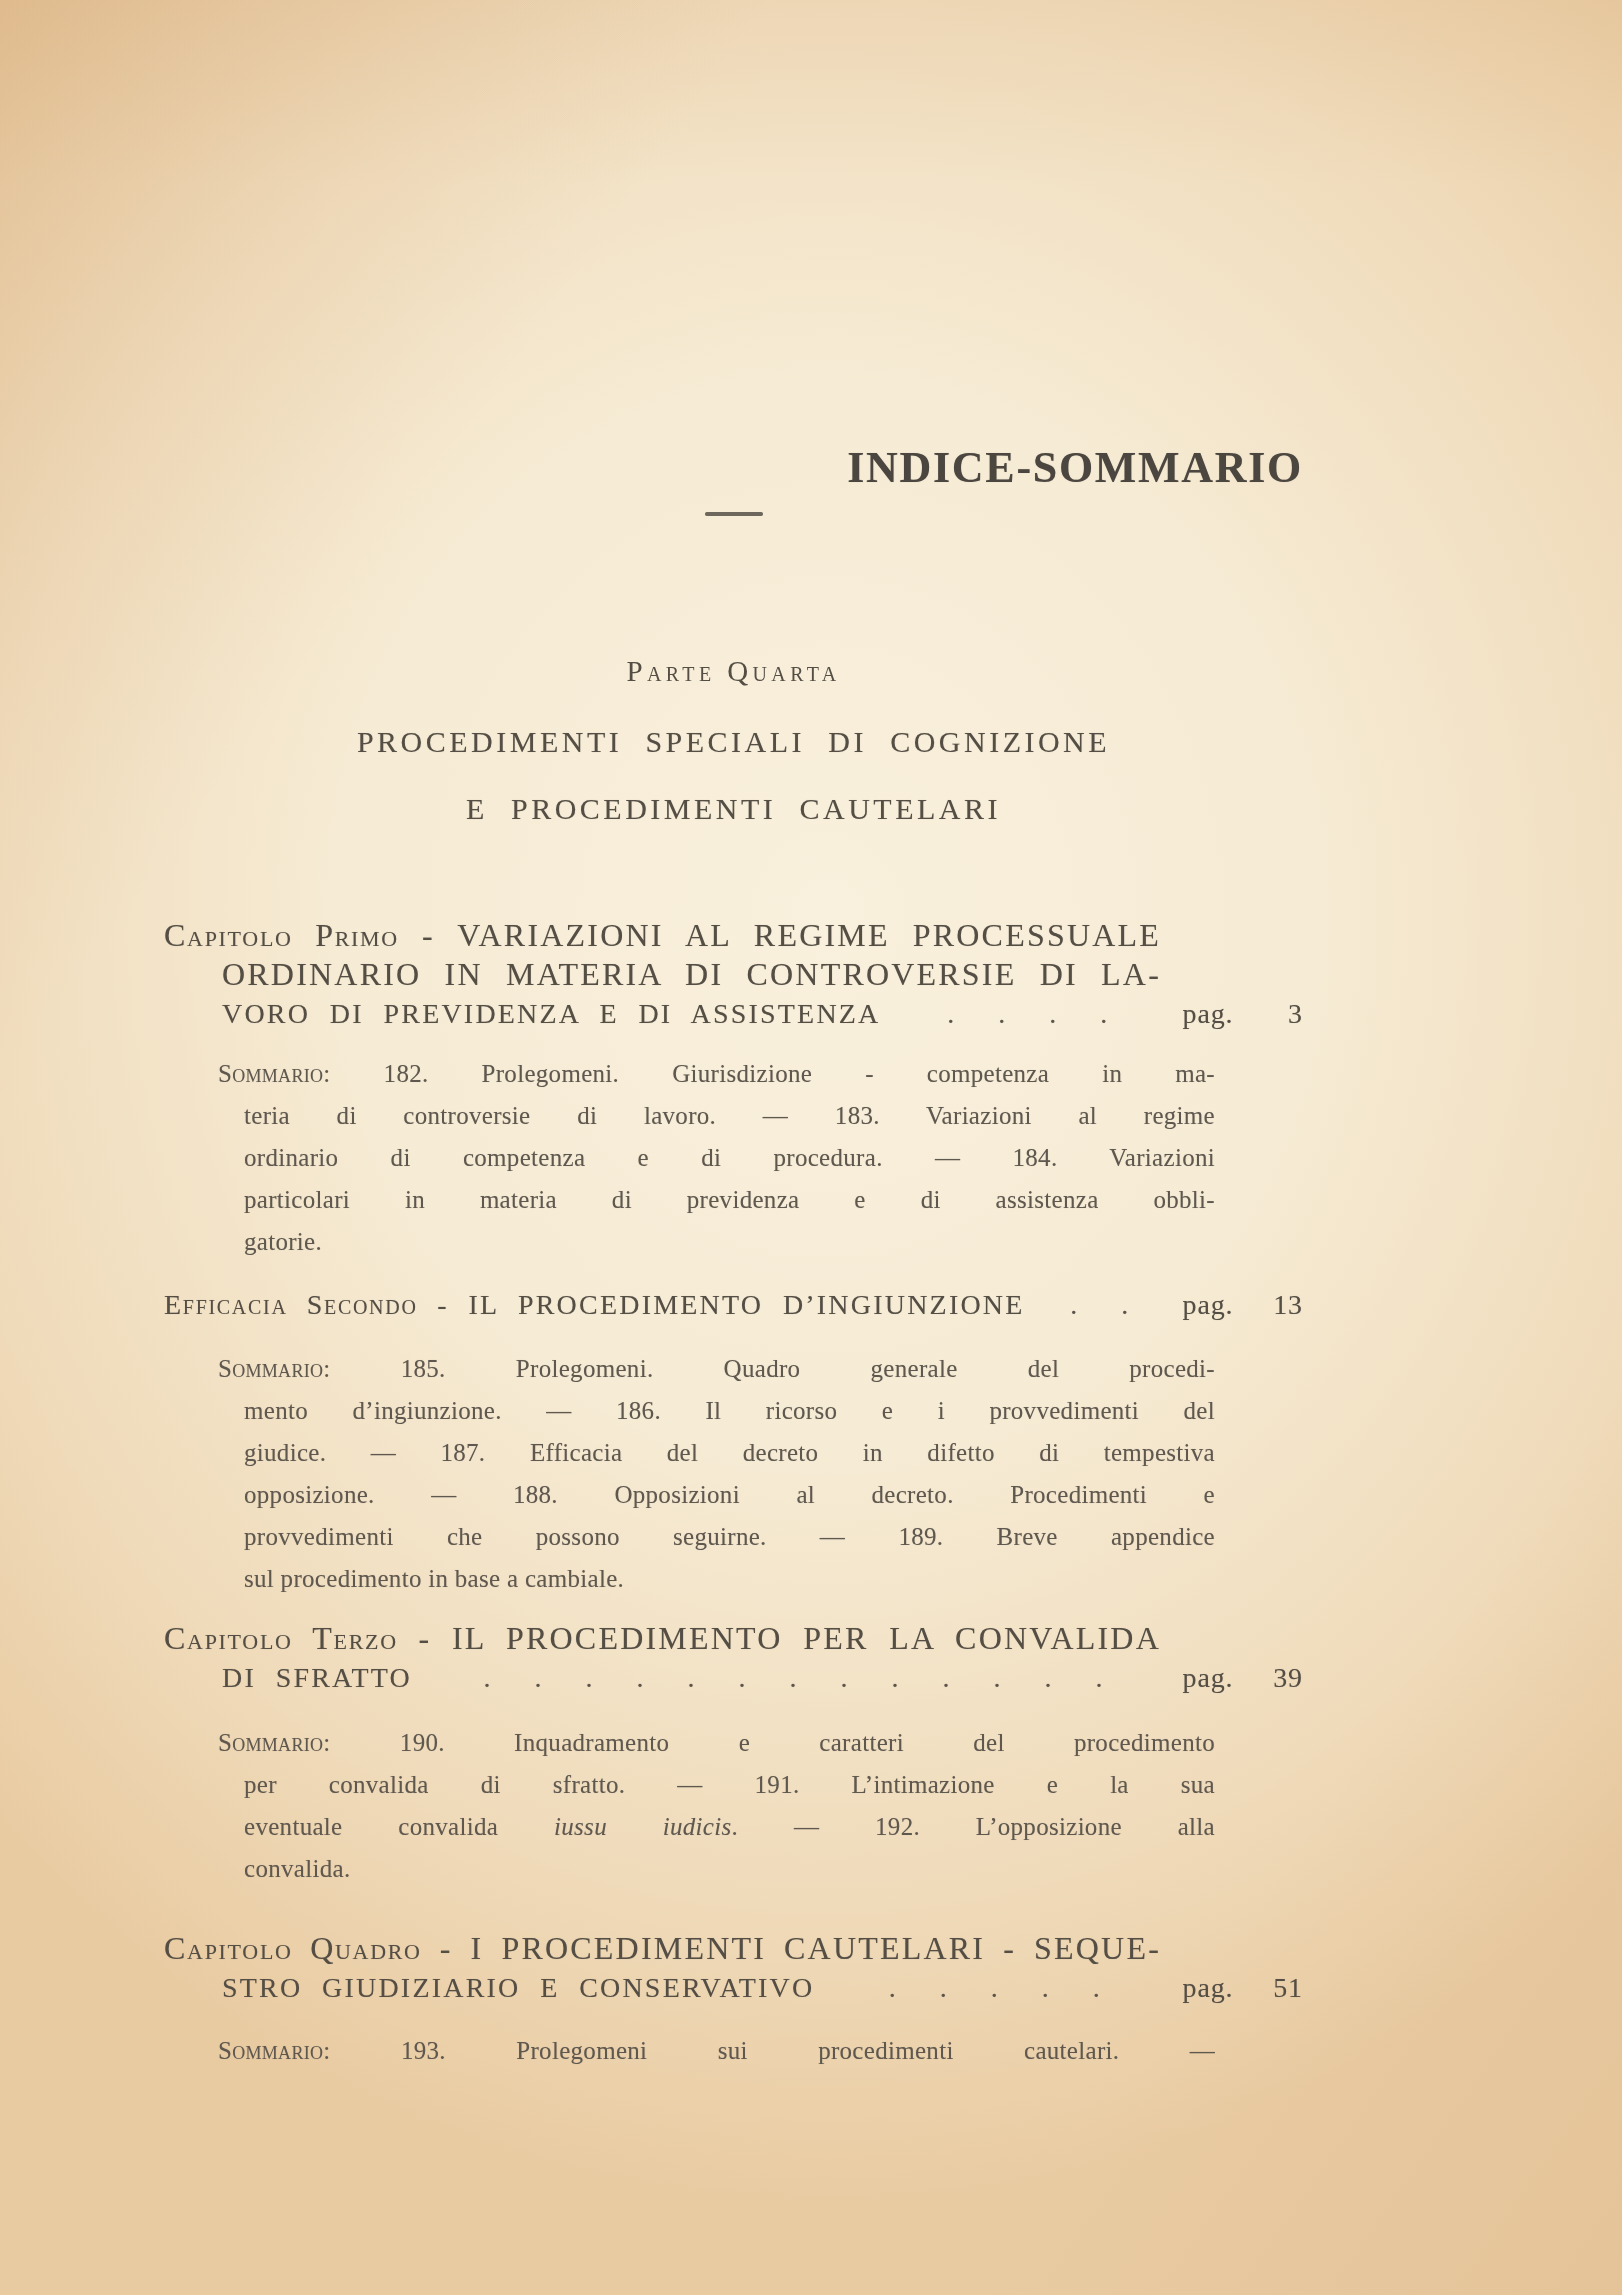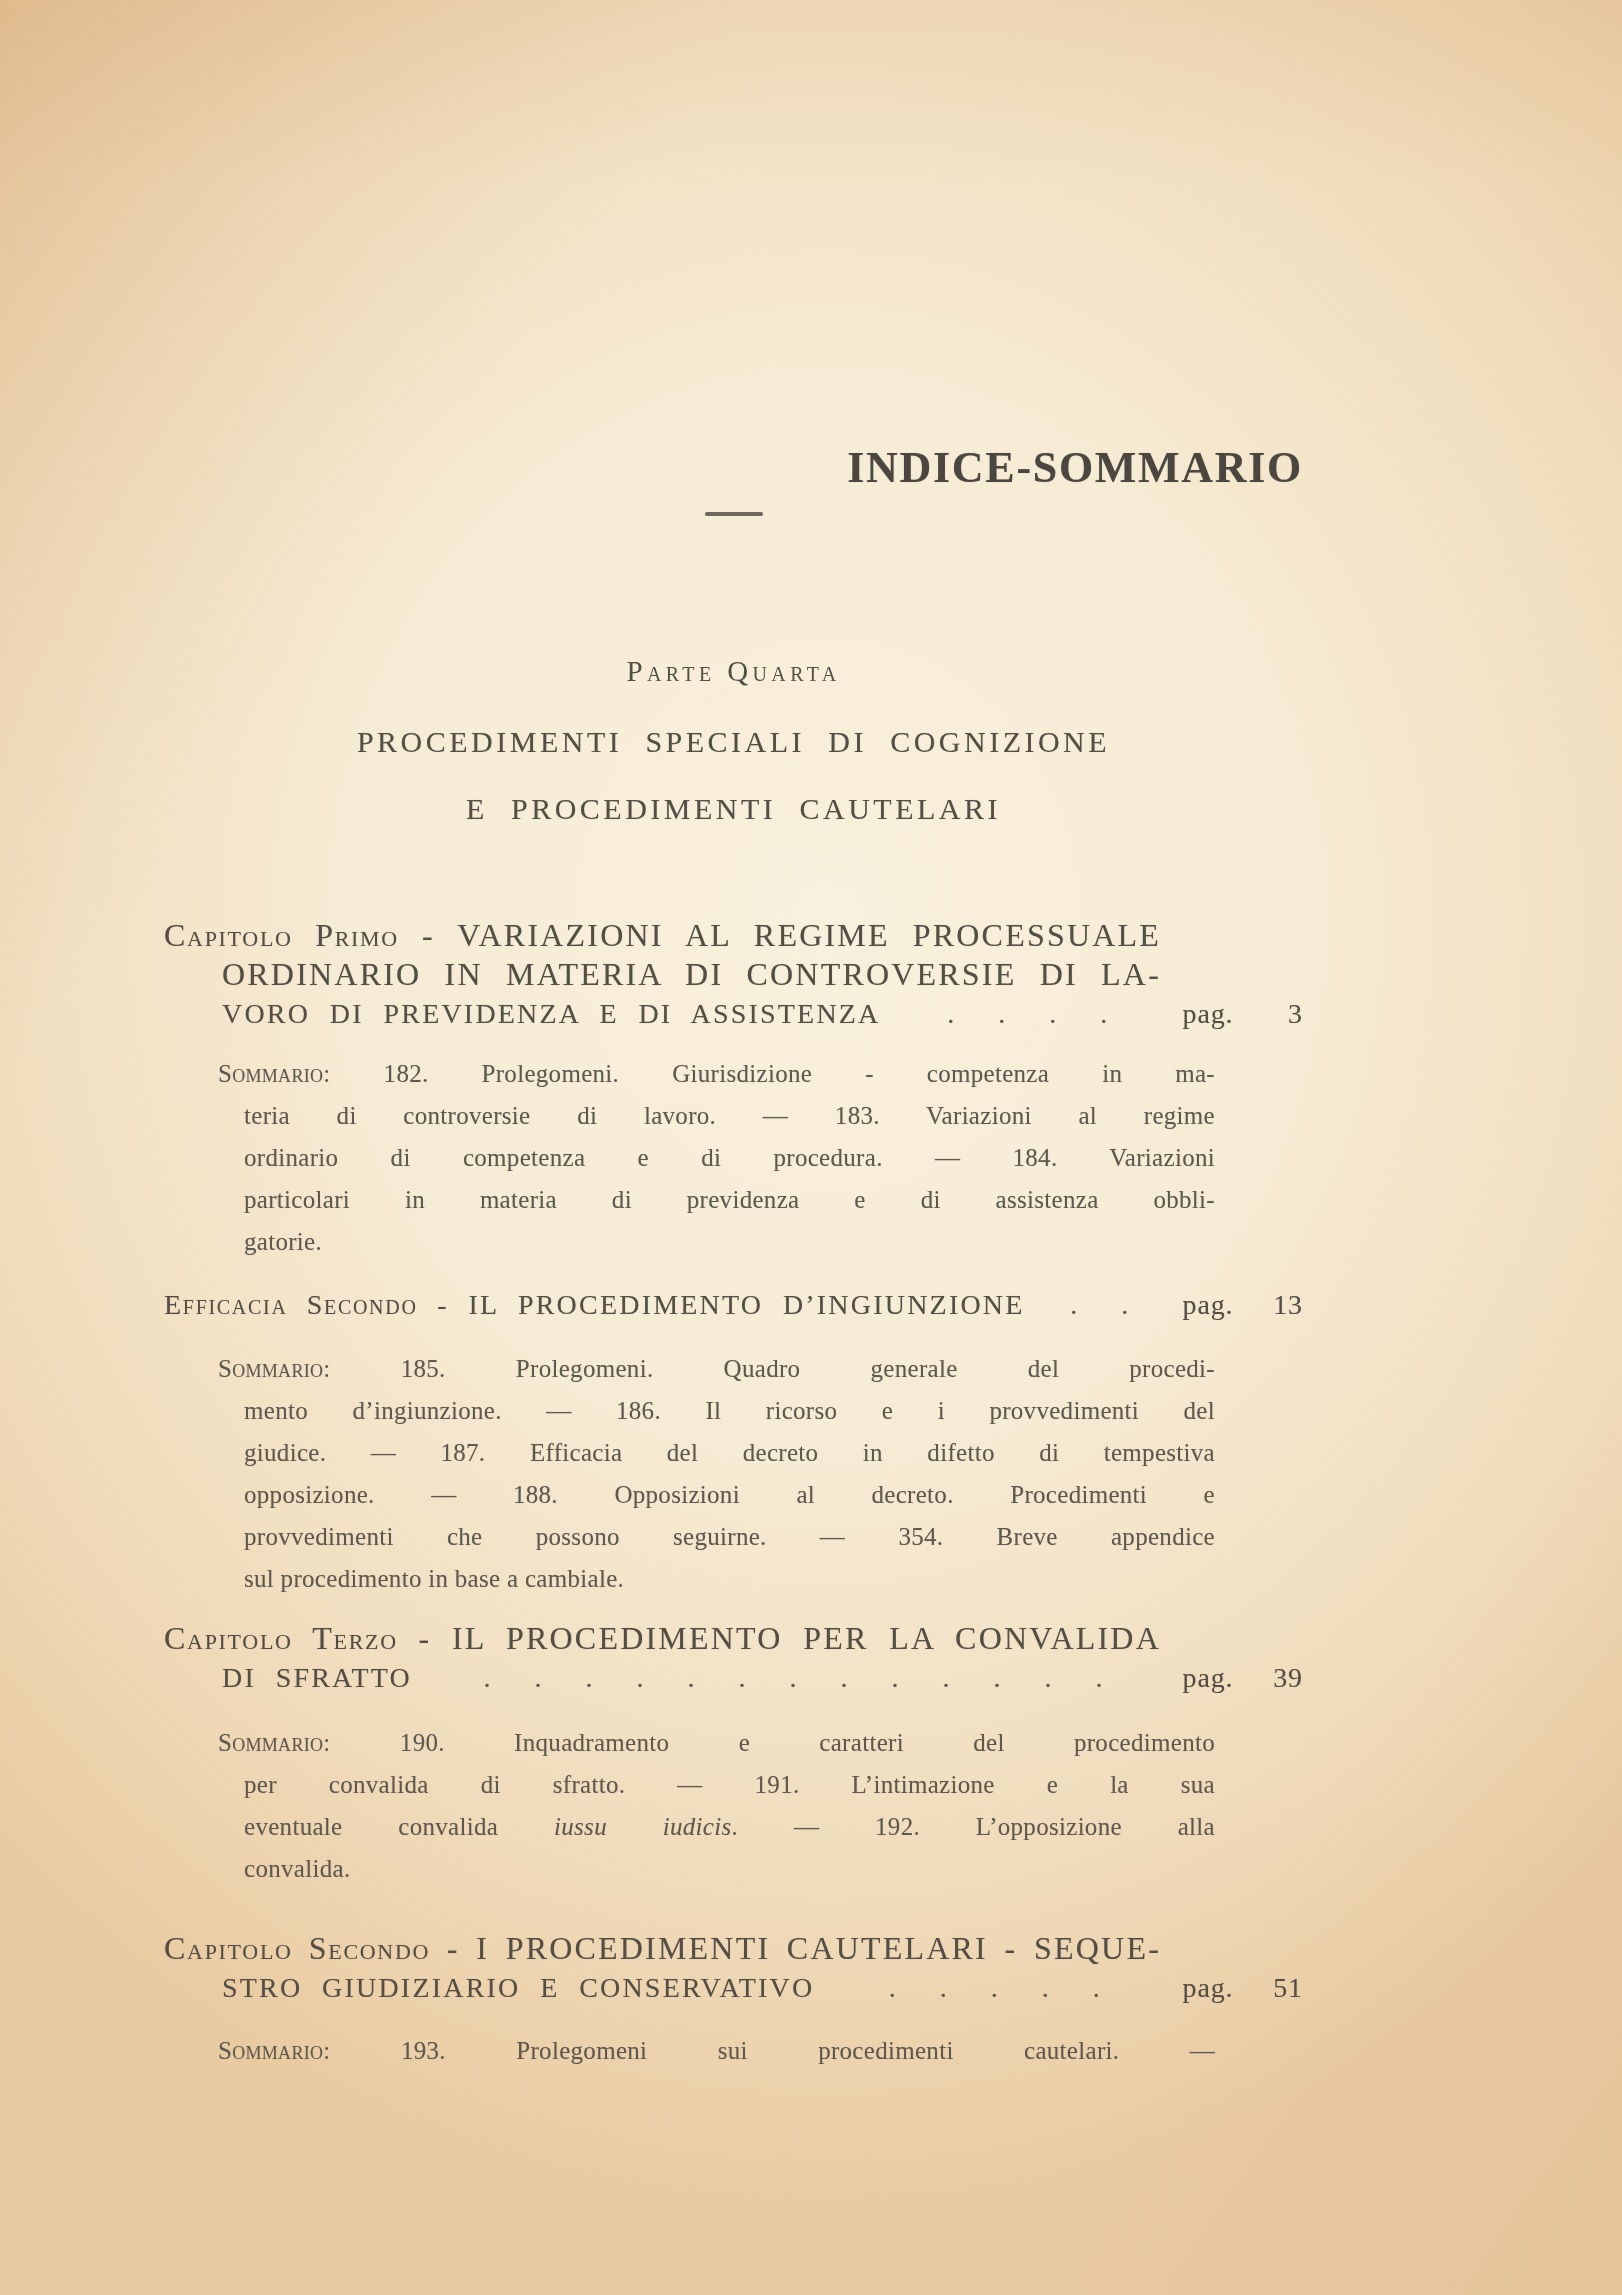--- a/index.html
+++ b/index.html
@@ -135,21 +135,21 @@
         <span class="pnum">13</span>
       </div>
       <div class="summary m28">
         <div class="sum-line first">
           <span class="sc">Sommario:</span>
           <span>185. Prolegomeni. Quadro generale del procedi-</span>
         </div>
         <div class="sum-line">mento d’ingiunzione. — 186. Il ricorso e i provvedimenti del</div>
         <div class="sum-line">giudice. — 187. Efficacia del decreto in difetto di tempestiva</div>
         <div class="sum-line">opposizione. — 188. Opposizioni al decreto. Procedimenti e</div>
-        <div class="sum-line">provvedimenti che possono seguirne. — 354. Breve appendice</div>
+        <div class="sum-line">provvedimenti che possono seguirne. — 189. Breve appendice</div>
         <div class="sum-line endline">sul procedimento in base a cambiale.</div>
       </div>
     </section>
 
     <section class="chapter ch3">
       <div class="ch-line">
         <span class="sc chlabel">Capitolo Terzo</span>
         <span>-</span>
         <span>IL PROCEDIMENTO PER LA CONVALIDA</span>
       </div>
@@ -165,21 +165,21 @@
           <span>190. Inquadramento e caratteri del procedimento</span>
         </div>
         <div class="sum-line">per convalida di sfratto. — 191. L’intimazione e la sua</div>
         <div class="sum-line"><span>eventuale convalida </span><em class="it">iussu iudicis</em><span>. — 192. L’opposizione alla</span></div>
         <div class="sum-line endline">convalida.</div>
       </div>
     </section>
 
     <section class="chapter ch4">
       <div class="ch-line">
-        <span class="sc chlabel">Capitolo Secondo</span>
+        <span class="sc chlabel">Capitolo Quadro</span>
         <span>-</span>
         <span>I PROCEDIMENTI CAUTELARI - SEQUE-</span>
       </div>
       <div class="ch-dotline cont">
         <span class="ch-text">STRO GIUDIZIARIO E CONSERVATIVO</span>
         <span class="leader">. . . . .</span>
         <span class="pag">pag.</span>
         <span class="pnum">51</span>
       </div>
       <div class="summary m26">

